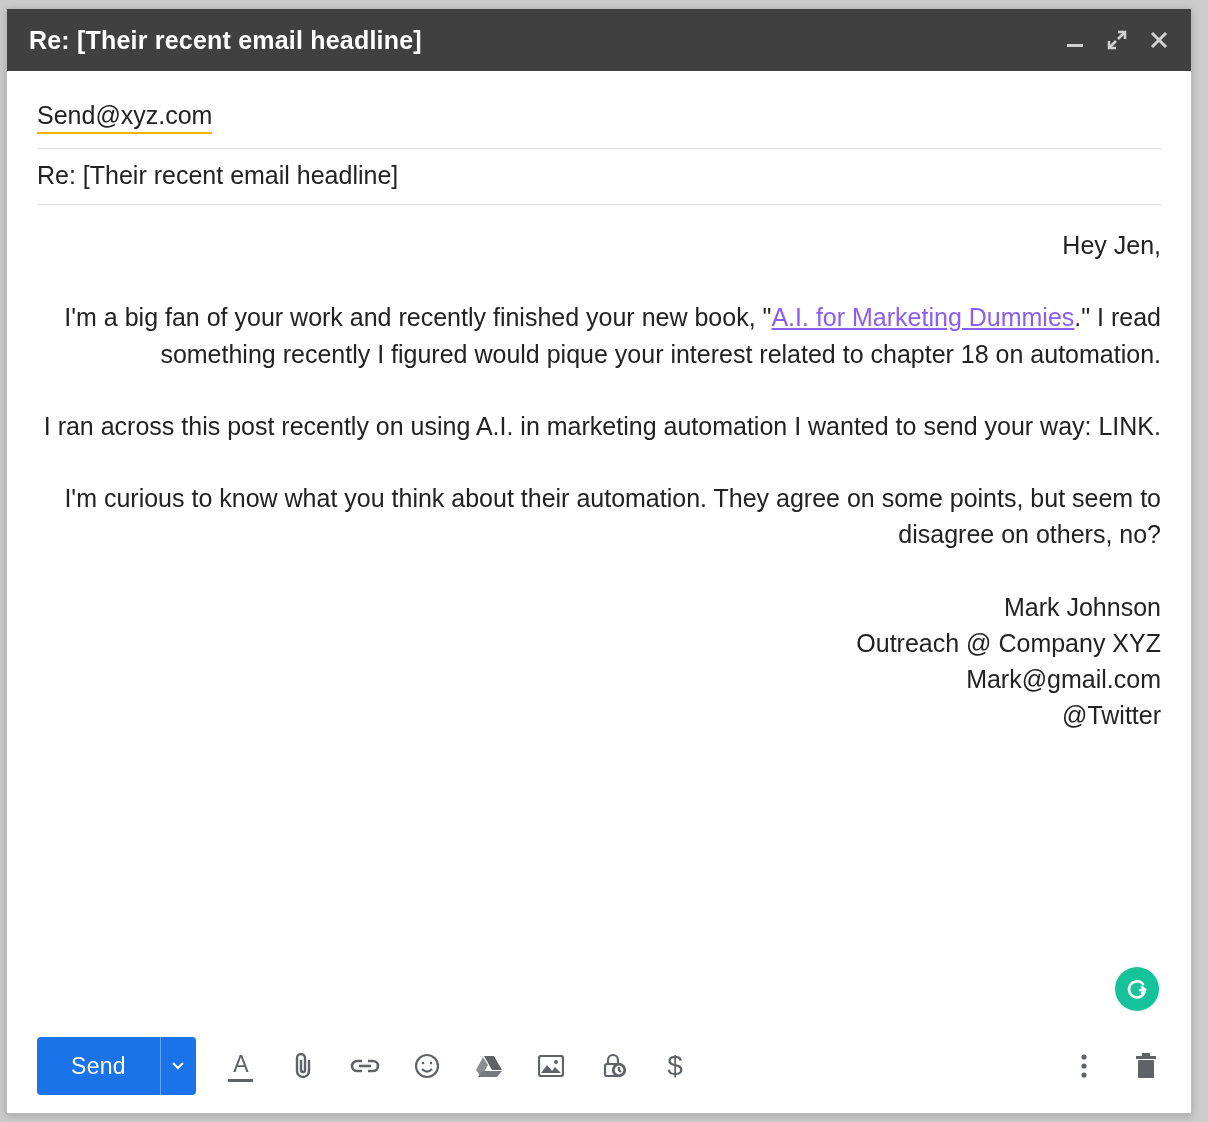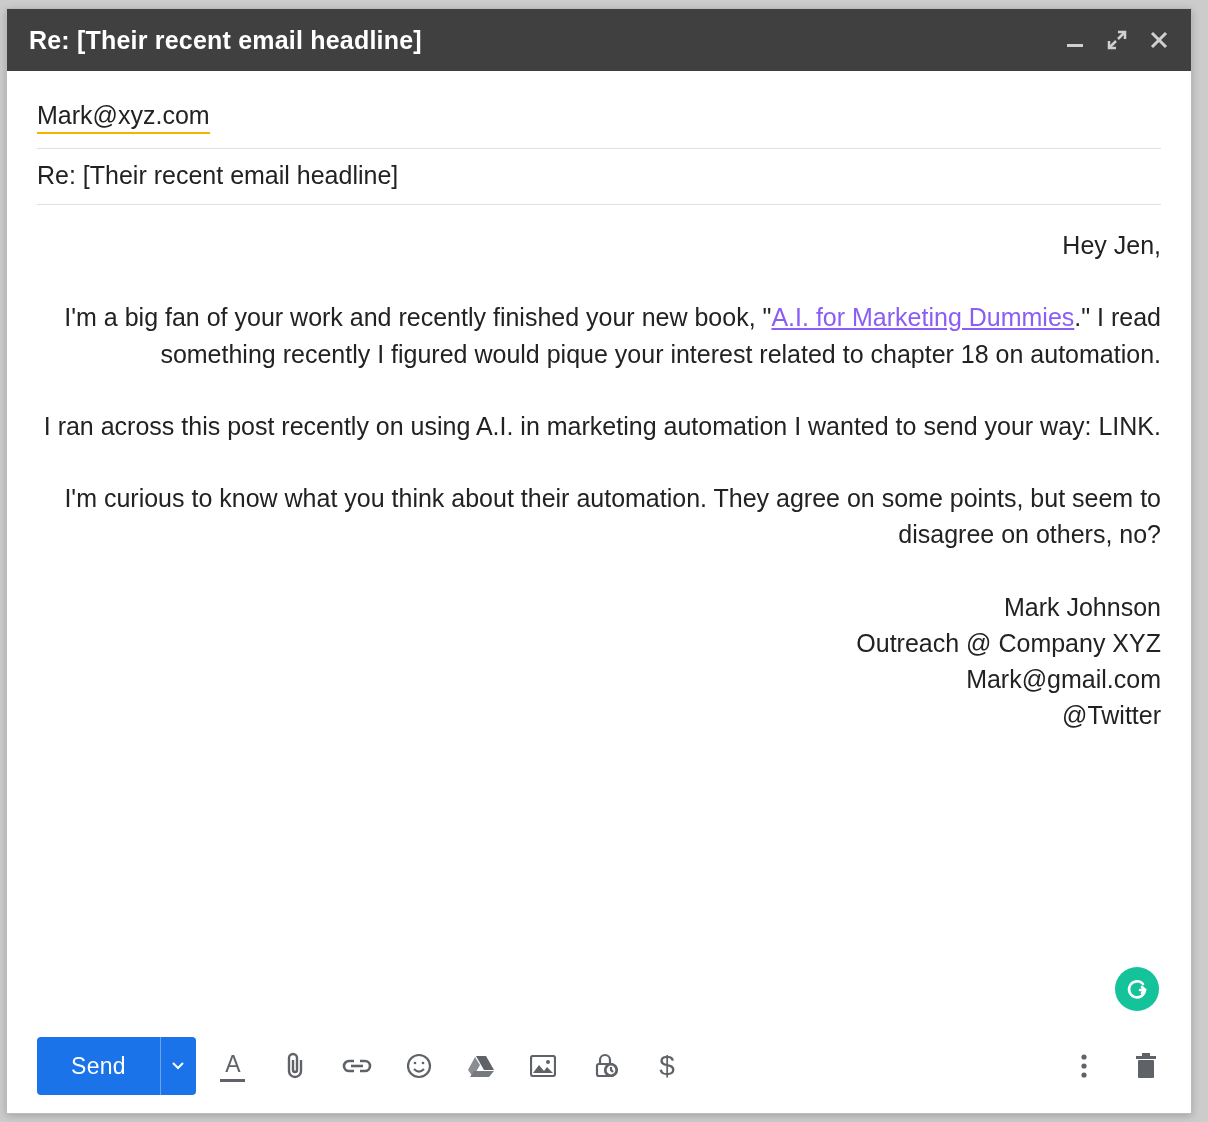--- a/index.html
+++ b/index.html
@@ -85,21 +85,21 @@
     border-radius: 50%;
     background: #15c39a;
     display: flex;
     align-items: center;
     justify-content: center;
   }
   .toolbar {
     display: flex;
     align-items: center;
     padding: 14px 30px 18px 30px;
-    gap: 0;
+    gap: 8px;
   }
   .send-group {
     display: flex;
     margin-right: 22px;
   }
   .send-btn {
     background: #1a73e8;
     color: #fff;
     border: none;
     font-size: 23px;
@@ -174,21 +174,21 @@
         <svg width="20" height="20" viewBox="0 0 20 20" stroke="#d0d0d0" stroke-width="3">
           <path d="M3 3 L17 17"></path>
             <path d="M17 3 L3 17"></path>
         </svg>
       </span>
     </div>
   </div>
 
   <div class="header-fields">
     <div class="field-row">
-      <span class="recipient">Mark@xyz.com</span>
+      <span class="recipient">Send@xyz.com</span>
     </div>
     <div class="field-row">
       <span class="subject">Re: [Their recent email headline]</span>
     </div>
   </div>
 
   <div class="body-area">
     <p>Hey Jen,</p>
     <p>
       <span>I'm a big fan of your work and recently finished your new book, "</span><a href="#" class="book-link">A.I. for Marketing Dummies</a><span>." I read something recently I figured would pique your interest related to chapter 18 on automation.</span>

